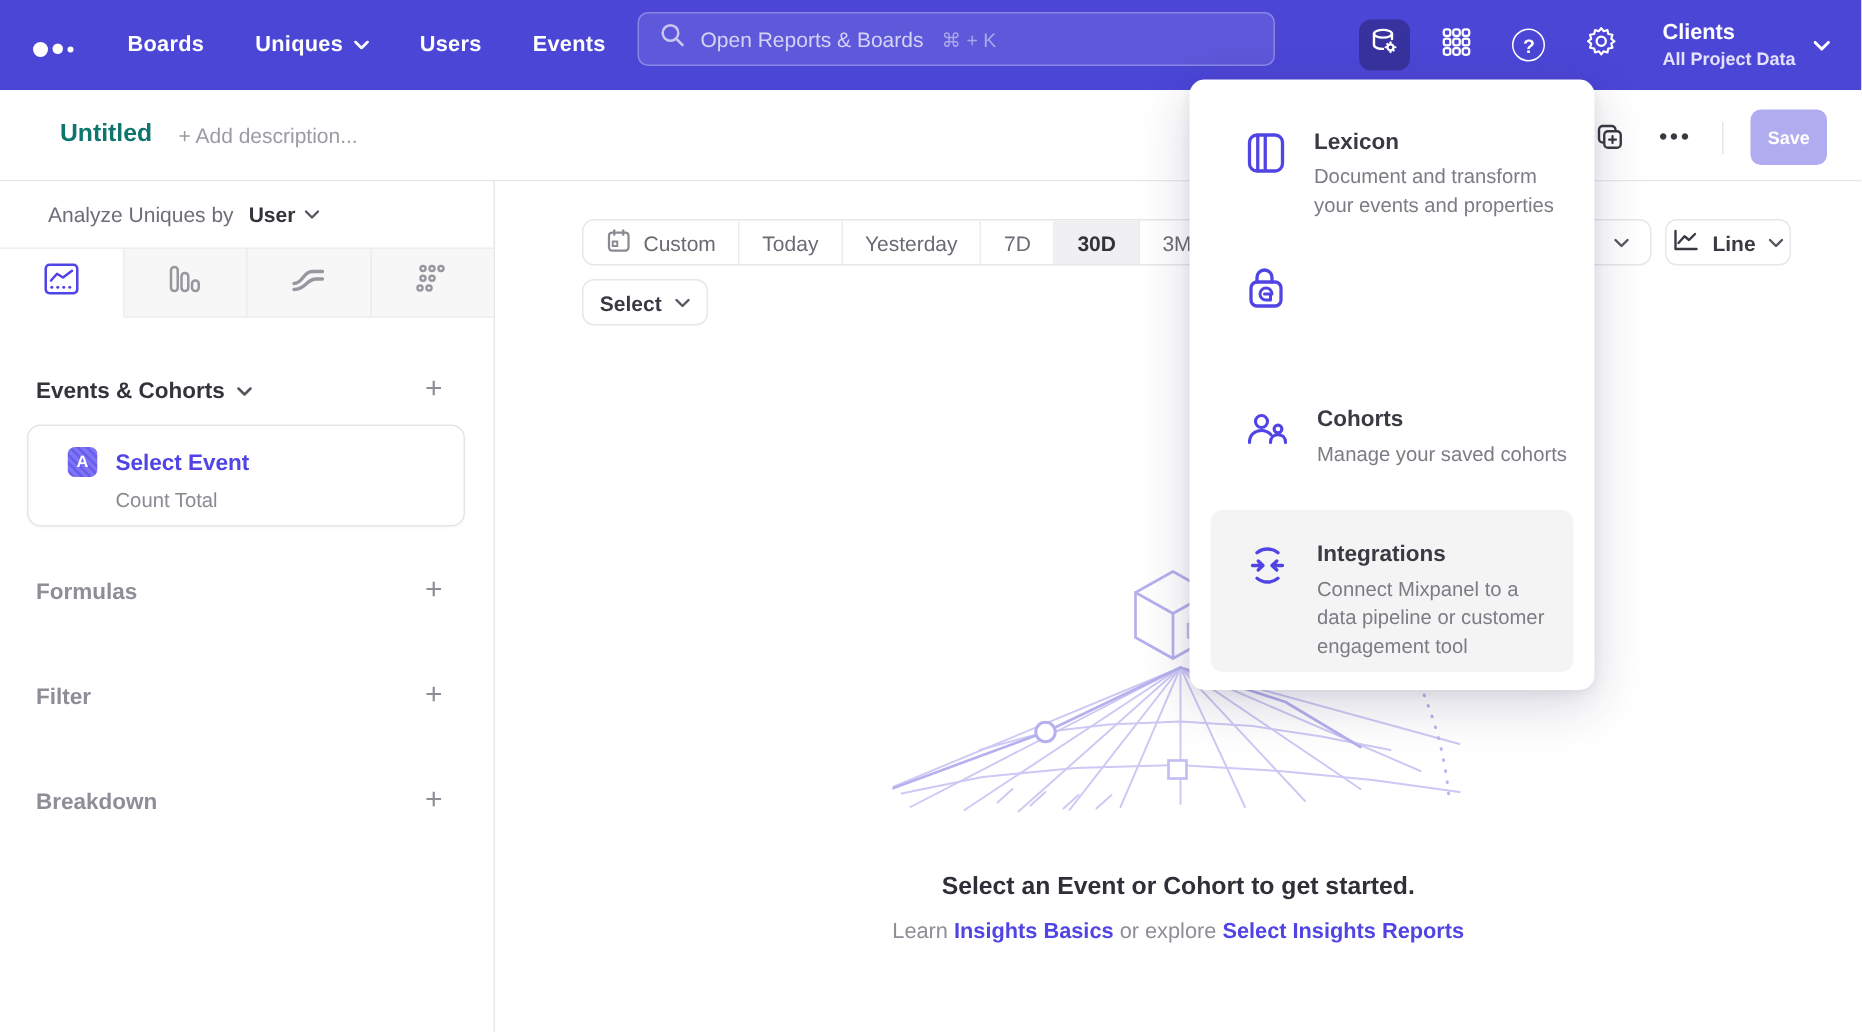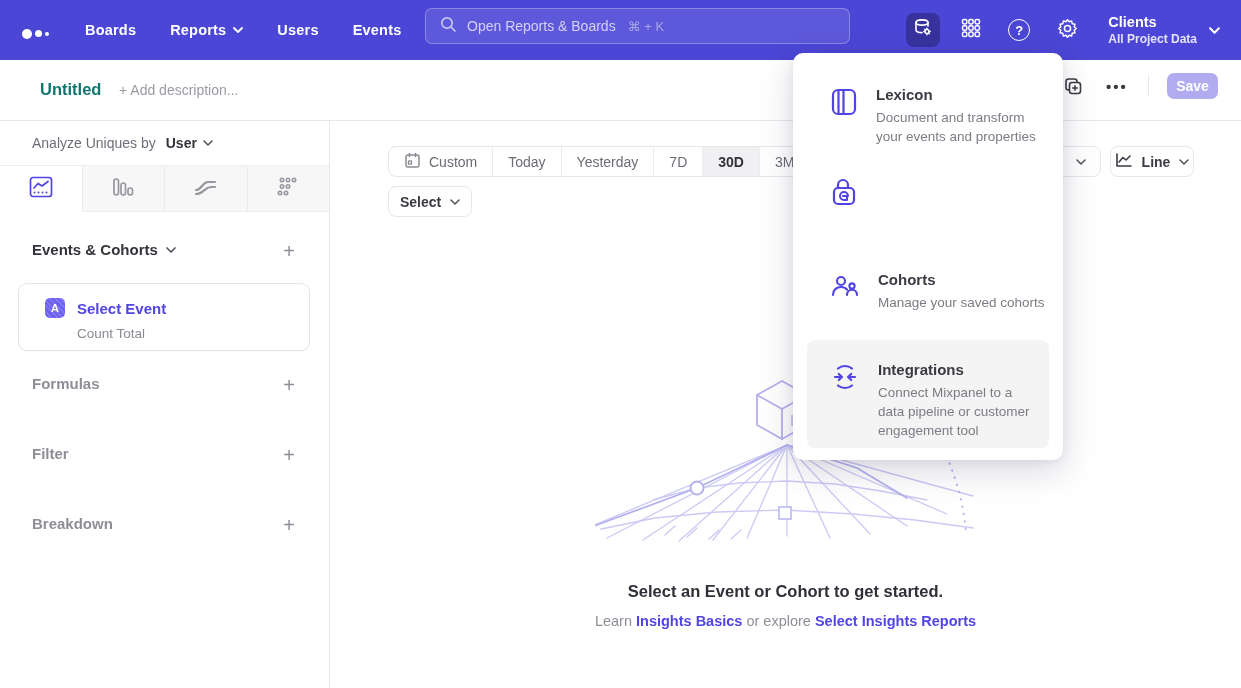--- a/index.html
+++ b/index.html
@@ -30,32 +30,32 @@
   .project .proj { color:#e4e2fa; font-size:12px; font-weight:600; line-height:1.25; }
 
   
   .report-header { position:absolute; left:0; top:60px; width:1241px; height:61px; background:#fff; border-bottom:1px solid #e7e7ea; }
   .rh-title { position:absolute; left:40px; top:20px; font-size:16.5px; font-weight:700; color:#0f766e; }
   .rh-desc { position:absolute; left:119px; top:22px; font-size:14px; color:#9b9ba4; cursor:text; }
   .rh-actions { position:absolute; right:23px; top:13px; display:flex; align-items:center; gap:18px; }
   .ghost-icon { color:#3a3a42; display:flex; align-items:center; justify-content:center; width:26px; height:26px; cursor:pointer; }
   .more-dots { font-size:15px; letter-spacing:2px; color:#3a3a42; font-weight:700; }
   .rh-divider { width:1px; height:22px; background:#e7e7ea; }
-  .save-btn { width:51px; height:26px; background:#b1abf0; color:#fff; font-size:14px; font-weight:600; border:none; border-radius:7px; cursor:pointer; }
+  .save-btn { width:51px; height:37px; background:#b1abf0; color:#fff; font-size:12px; font-weight:600; border:none; border-radius:7px; cursor:pointer; }
 
   
   .sidebar { position:absolute; left:0; top:121px; width:330px; height:567px; background:#fff; border-right:1px solid #e7e7ea; }
   .analyze-row { position:absolute; left:0; top:0; width:100%; height:45px; display:flex; align-items:center; padding-left:32px; border-bottom:1px solid #eeeef1; gap:6px; }
   .analyze-row .lbl { color:#6e6e78; font-size:14px; }
   .analyze-row .val { color:#33333b; font-size:14px; font-weight:600; margin-left:4px; display:flex; align-items:center; gap:6px; cursor:pointer; }
   .chart-tabs { position:absolute; left:0; top:45px; width:100%; height:46px; display:flex; background:#f7f7f8; border-bottom:1px solid #eeeef1; }
   .chart-tab { flex:1; display:flex; align-items:center; justify-content:center; border-right:1px solid #ececef; color:#97979f; cursor:pointer; }
   .chart-tab:last-child { border-right:none; }
   .chart-tab.selected { background:#fff; color:#5144e4; border-bottom:1px solid #fff; margin-bottom:-1px; }
-  .side-section { position:absolute; left:0; width:100%; height:28px; display:flex; align-items:flex-start; justify-content:space-between; padding:0 34px 0 32px; }
+  .side-section { position:absolute; left:0; width:100%; height:28px; display:flex; align-items:flex-end; justify-content:space-between; padding:0 34px 0 24px; }
   .side-section .name { font-size:15px; font-weight:700; color:#33333b; display:flex; align-items:center; gap:8px; }
   .side-section .name.muted { color:#8e8e97; font-weight:600; }
   .plus { color:#8e8e97; font-size:20px; font-weight:400; cursor:pointer; line-height:1; }
   .event-card { position:absolute; left:18px; top:162px; width:292px; height:68px; border:1px solid #e5e5e9; border-radius:9px; background:#fff; padding:14px 0 0 26px; cursor:pointer; box-shadow:0 1px 2px rgba(30,30,60,.03); }
   .ec-row { display:flex; align-items:center; gap:12px; }
   .a-badge { width:20px; height:20px; border-radius:5px; background:#6a5ef0; background-image:repeating-linear-gradient(45deg, rgba(255,255,255,.14) 0 2px, transparent 2px 4px); color:#fff; font-size:11px; font-weight:700; display:flex; align-items:center; justify-content:center; }
   .ec-title { color:#5144e4; font-size:15px; font-weight:600; }
   .ec-sub { margin:8px 0 0 32px; color:#8a8a93; font-size:13.5px; }
 
   
@@ -89,21 +89,21 @@
 
 <div class="page">
 
   <header class="topbar">
     <div class="logo"><i class="d1"></i><i class="d2"></i><i class="d3"></i></div>
     <nav class="topnav">
       <span class="nav-item">
           <span>Boards</span>
         </span>
       <span class="nav-item">
-          <span>Reports</span>
+          <span>Uniques</span>
         <span class="chev">
             <svg width="10" height="6" viewBox="0 0 10 6">
               <polyline points="1,1 5,5 9,1" fill="none" stroke="#fff" stroke-width="1.8" stroke-linecap="round" stroke-linejoin="round"></polyline>
             </svg>
           </span>
       </span>
       <span class="nav-item">
           <span>Users</span>
         </span>
       <span class="nav-item">

